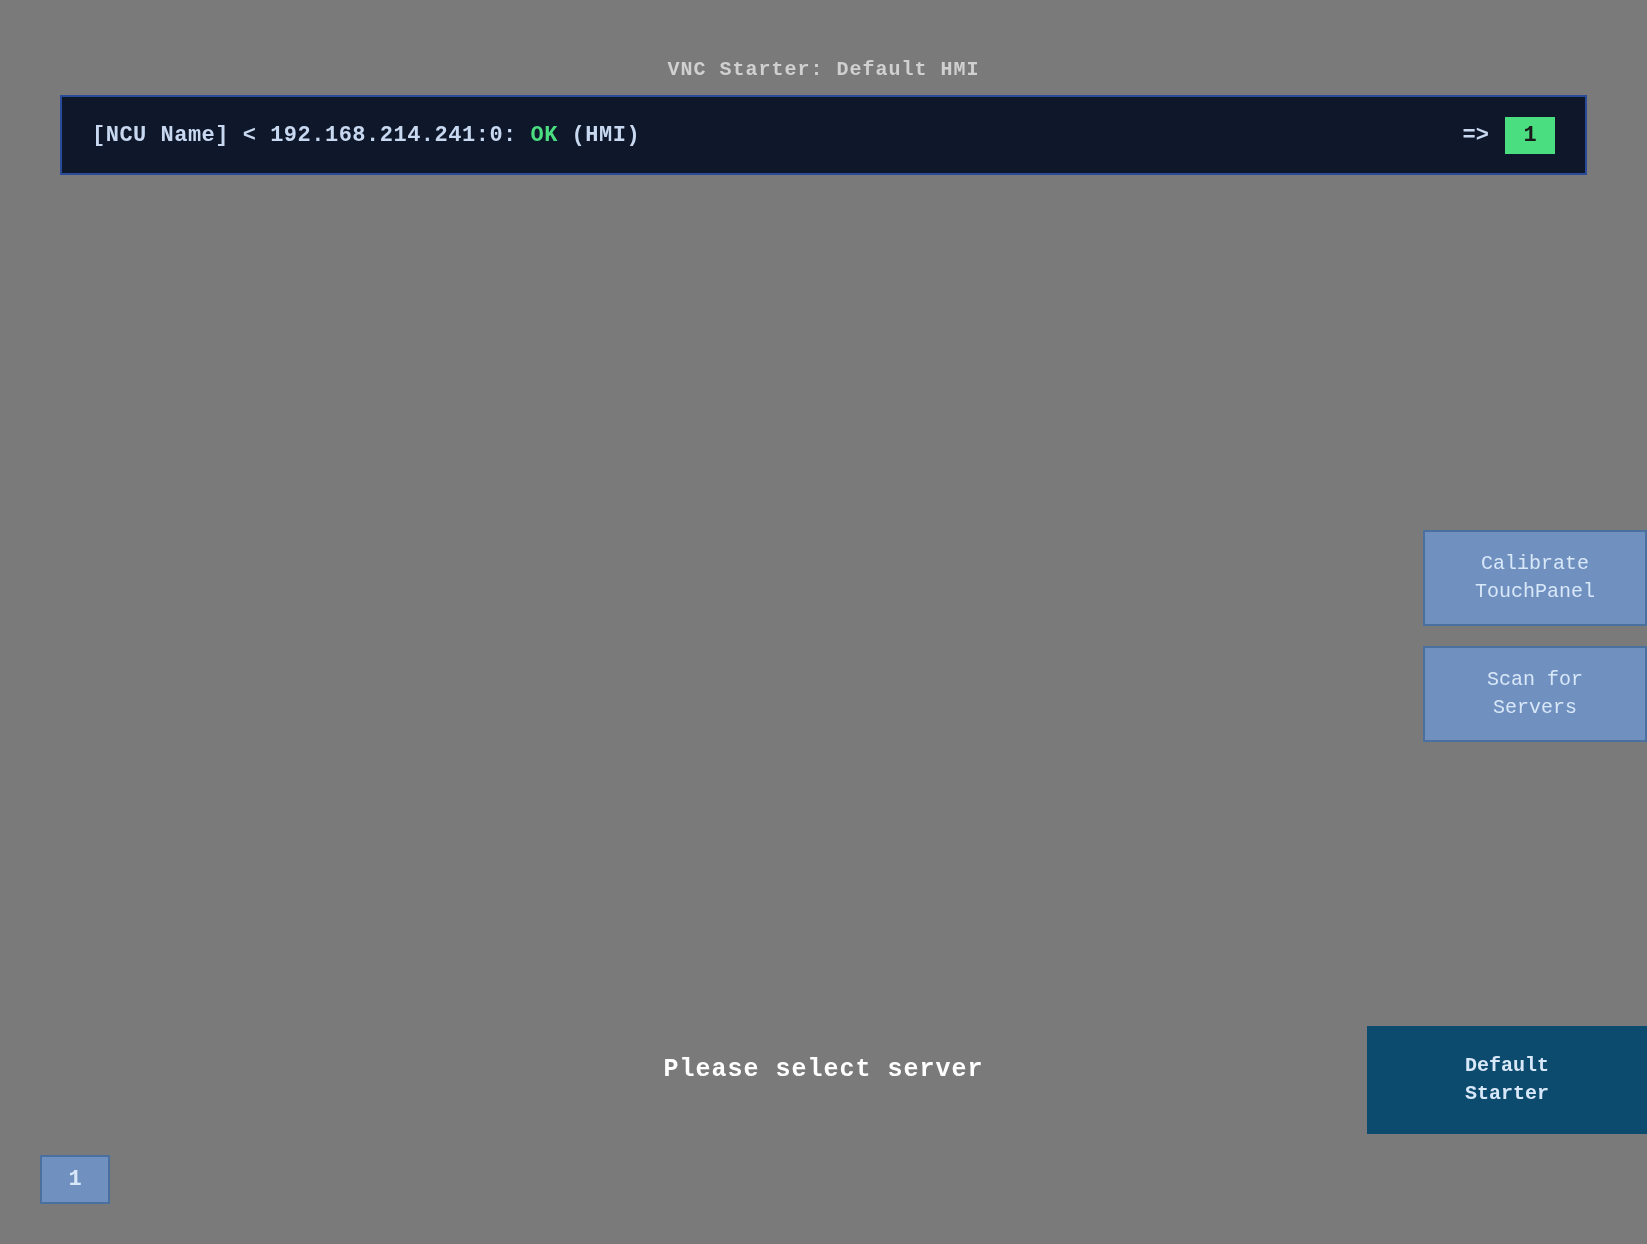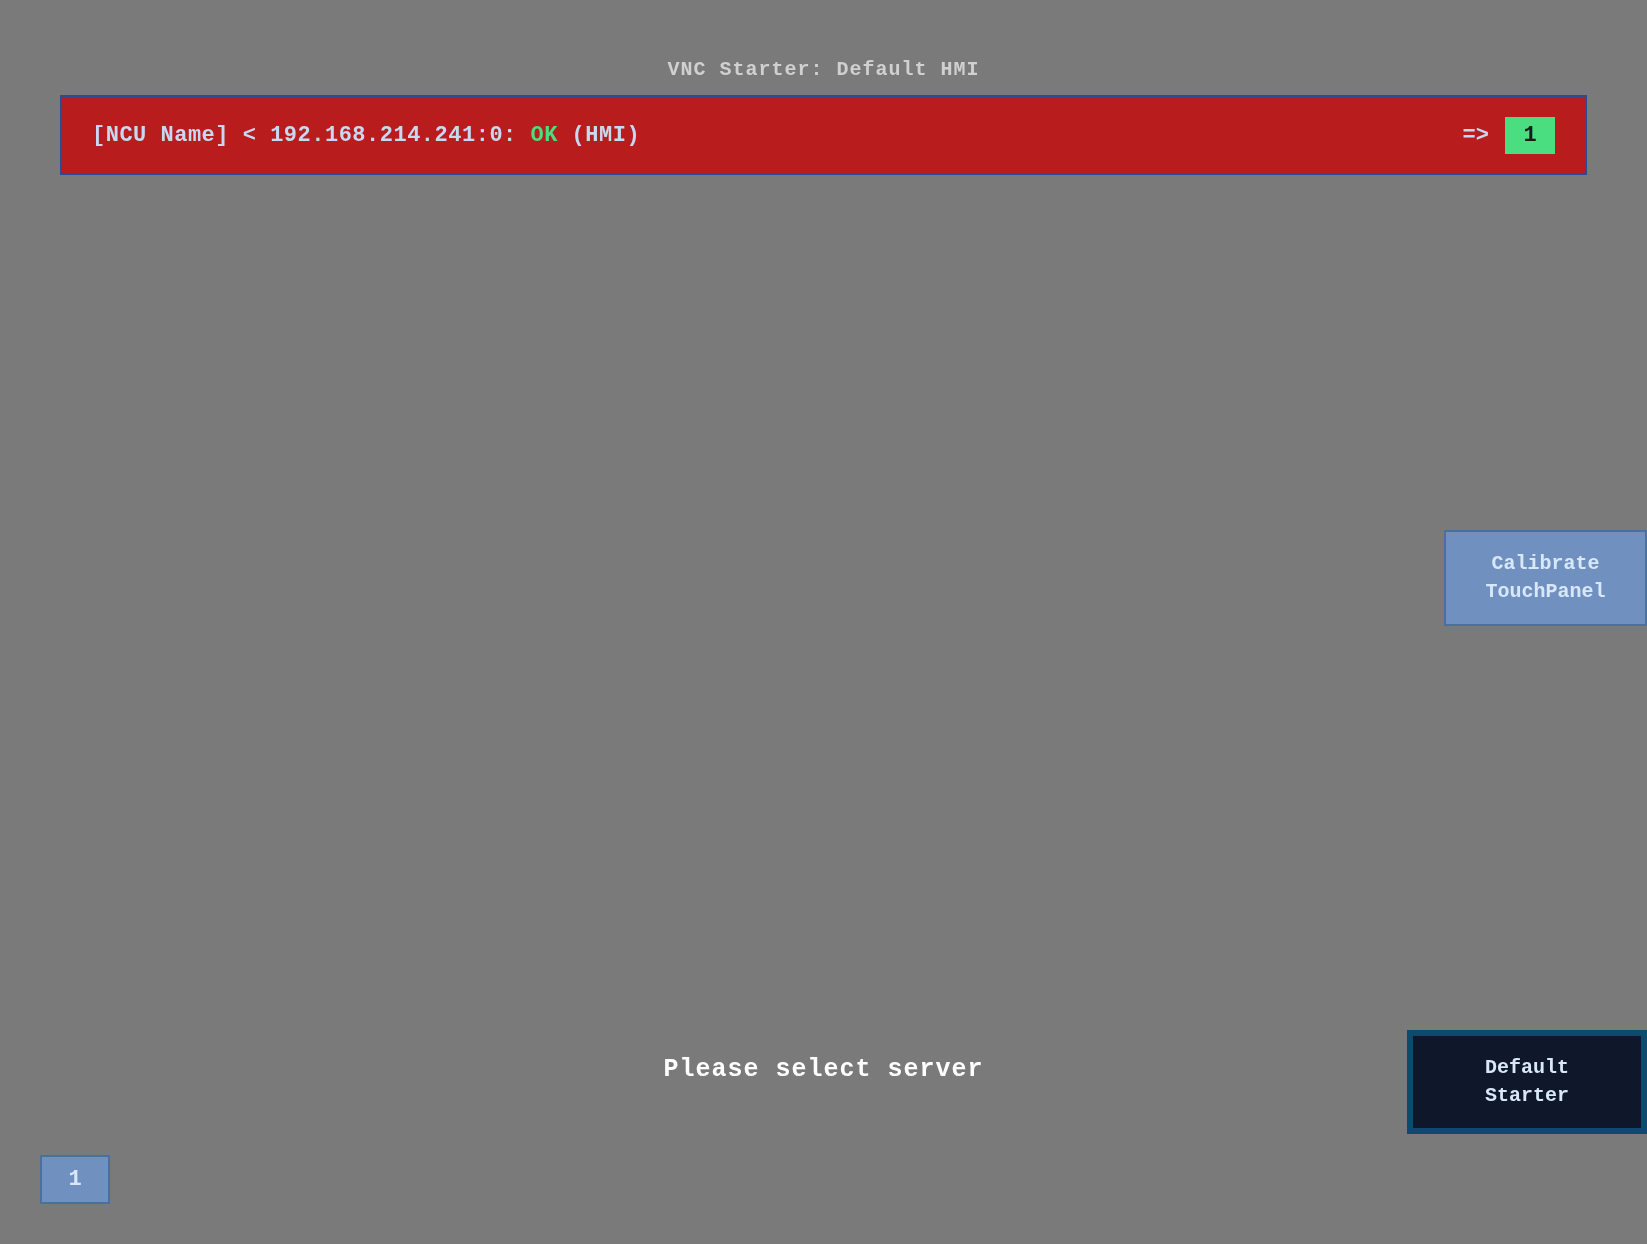--- a/index.html
+++ b/index.html
@@ -22,21 +22,21 @@
       padding: 18px 0 14px 0;
       color: #d0d0d0;
       font-size: 20px;
       font-weight: bold;
       letter-spacing: 1px;
       margin-top: 40px;
     }
 
     .connection-bar {
       margin: 0 60px;
-      background-color: #b91c1c;
+      background-color: #0f172a;
       border: 2px solid #2a4a9a;
       padding: 18px 30px;
       display: flex;
       align-items: center;
       justify-content: space-between;
       min-height: 80px;
     }
 
     .connection-info {
       color: #c8d8f0;
@@ -79,25 +79,25 @@
       flex-direction: column;
       gap: 20px;
     }
 
     .action-button {
       background-color: #7090c0;
       border: 2px solid #4a70a0;
       color: #d8e8f8;
       font-family: 'Courier New', Courier, monospace;
       font-size: 20px;
-      font-weight: bold;
+      font-weight: normal;
       padding: 18px 22px;
       cursor: pointer;
       text-align: center;
-      width: 203px;
+      width: 224px;
       line-height: 1.4;
     }
 
     .status-text {
       position: absolute;
       bottom: 160px;
       left: 50%;
       transform: translateX(-50%);
       color: #ffffff;
       font-size: 25px;
@@ -115,30 +115,30 @@
       color: #d8e8f8;
       font-family: 'Courier New', Courier, monospace;
       font-size: 22px;
       font-weight: bold;
       padding: 10px 22px;
       min-width: 70px;
       text-align: center;
     }
 
     .default-service-button {
-      background-color: #0f172a;
-      border: 6px solid #0c4a6e;
+      background-color: #0c4a6e;
+      border: 8px solid #0c4a6e;
       color: #d8e8f8;
       font-family: 'Courier New', Courier, monospace;
       font-size: 20px;
       font-weight: bold;
       padding: 18px 22px;
       cursor: pointer;
       text-align: center;
-      width: 240px;
+      width: 280px;
       line-height: 1.4;
       position: absolute;
       right: 0;
       bottom: 110px;
     }
   </style>
 </head>
 <body>
 
 <div class="title-bar">
@@ -160,20 +160,24 @@
       <span>1</span>
     </div>
   </div>
 </div>
 
 <div class="right-buttons">
   <button class="action-button">
     <span>Calibrate</span><br>
     <span>TouchPanel</span>
   </button>
+  <button class="action-button">
+    <span>Scan for</span><br>
+    <span>Servers</span>
+  </button>
 </div>
 
 <button class="default-service-button">
   <span>Default</span><br>
   <span>Starter</span>
 </button>
 
 <div class="status-text">
   <span>Please select server</span>
 </div>

